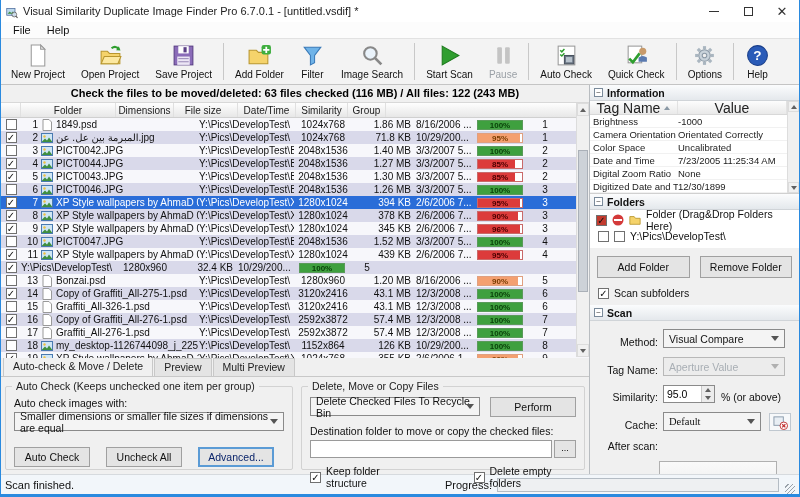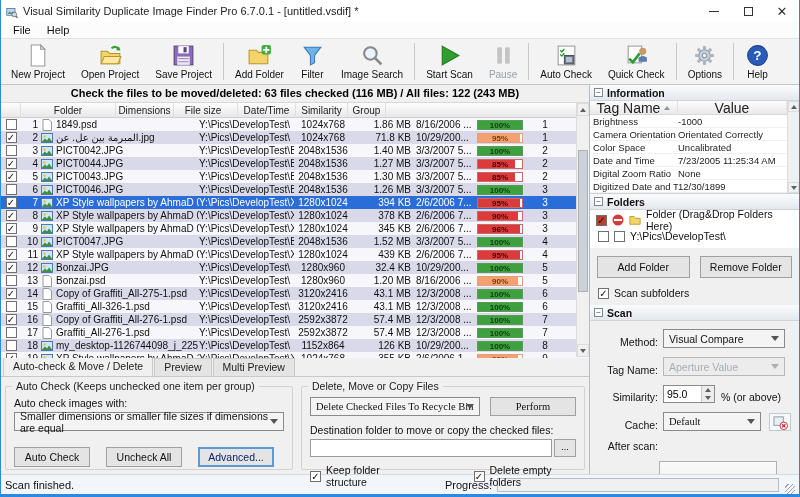--- a/index.html
+++ b/index.html
@@ -563,29 +563,20 @@
                   <span class="fill" style="width:95%"></span>
                   <span class="txt">95%</span>
                 </span>
               </div>
               <div class="c-group">4</div>
             </div>
             <div class="grow alt">
               <div class="c-check">
                 <span class="cb on"></span>
               </div>
-              <div class="c-name">
-                <span class="rownum">12</span>
-                <span class="ficon"><svg viewBox="0 0 12 12">
-                    <rect x="0.5" y="1.5" width="11" height="9" fill="#cfe6f5" stroke="#4a7ab0"></rect>
-                    <circle cx="3.5" cy="4.5" r="1.2" fill="#f0c040"></circle>
-                    <path d="M1 9.5 l3-3 2 2 2-3 3 4 v.5 h-10 z" fill="#3f8f3f"></path>
-                  </svg></span>
-                <span>Bonzai.JPG</span>
-              </div>
               <div class="c-folder">Y:\Pics\DevelopTest\</div>
               <div class="c-dim">1280x960</div>
               <div class="c-size">32.4 KB</div>
               <div class="c-date">10/29/200...</div>
               <div class="c-sim">
                 <span class="simbar sim-green">
                   <span class="fill" style="width:100%"></span>
                   <span class="txt">100%</span>
                 </span>
               </div>
@@ -787,21 +778,21 @@
             </div>
             <div class="btnrow">
               <div class="btn">Auto Check</div>
               <div class="btn">Uncheck All</div>
               <div class="btn focus">Advanced...</div>
             </div>
           </div>
 
           <div class="fieldset fs-right">
             <span class="legend">Delete, Move or Copy Files</span>
-            <div style="display:flex; gap:10px; margin-bottom:8px;font-family:Liberation Serif, serif;">
+            <div style="display:flex; gap:10px; margin-bottom:8px;">
               <div class="dd" style="flex:1;">
                 <span>Delete Checked Files To Recycle Bin</span>
                 <span class="caret"></span>
               </div>
               <div class="btn" style="width:86px;">Perform</div>
             </div>
             <div class="small-label">Destination folder to move or copy the checked files:</div>
             <div style="display:flex; gap:2px; margin-bottom:7px;">
               <div class="inputbox"></div>
               <div class="browse-btn">...</div>

